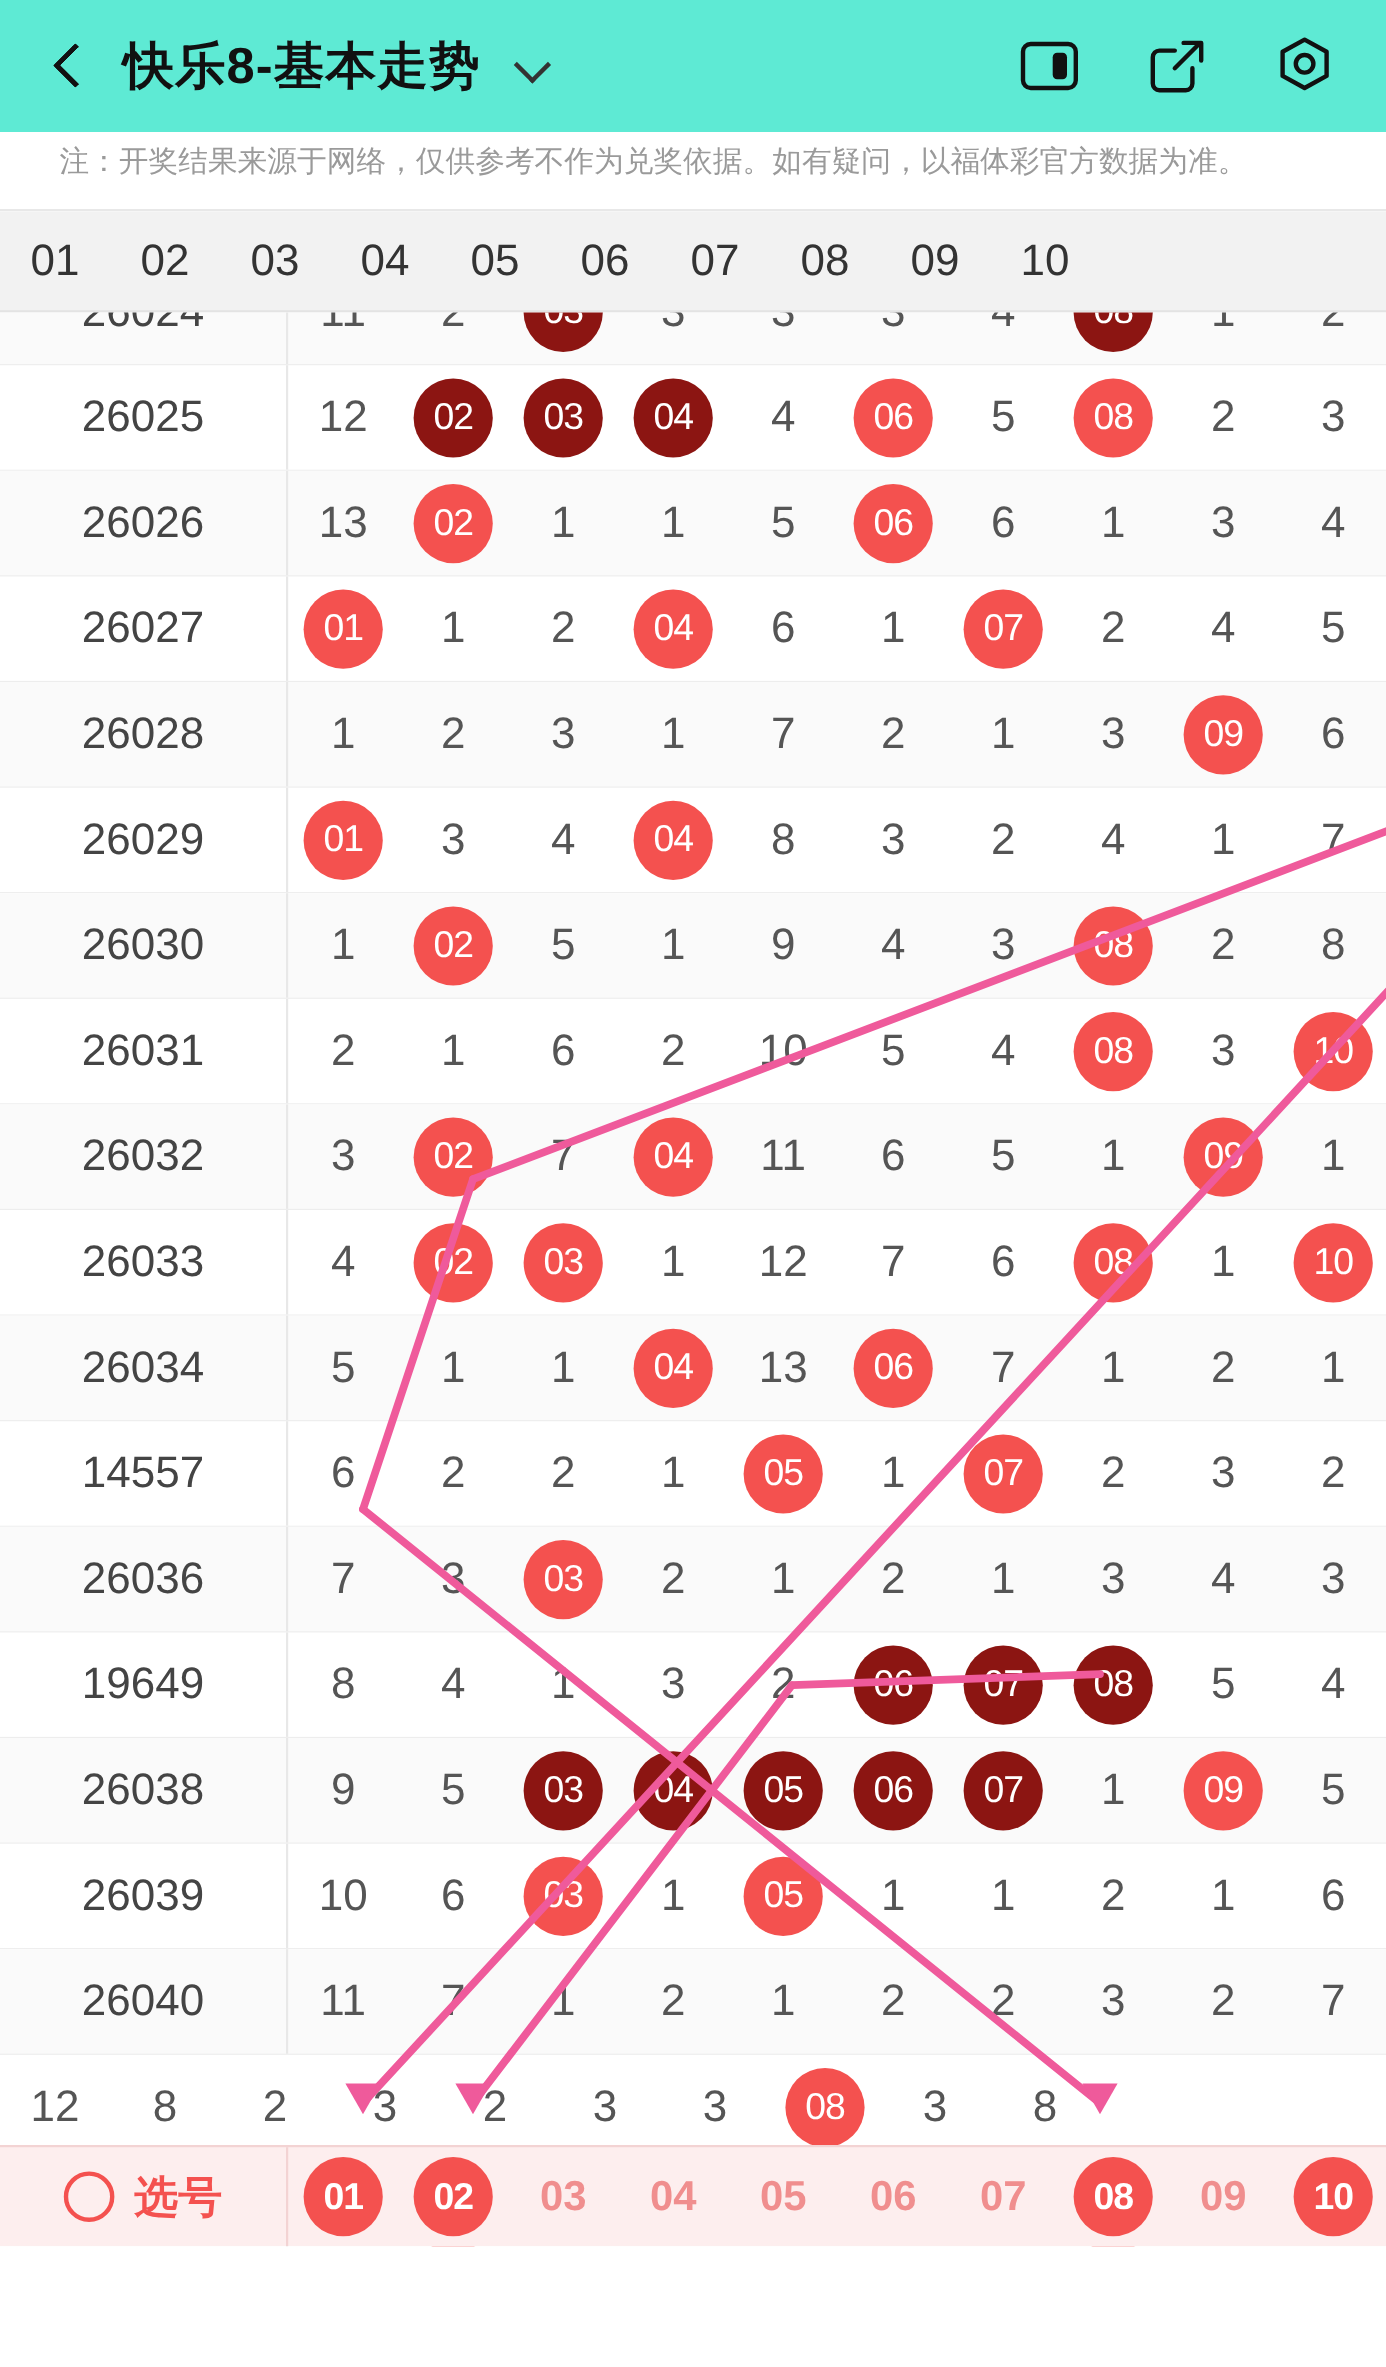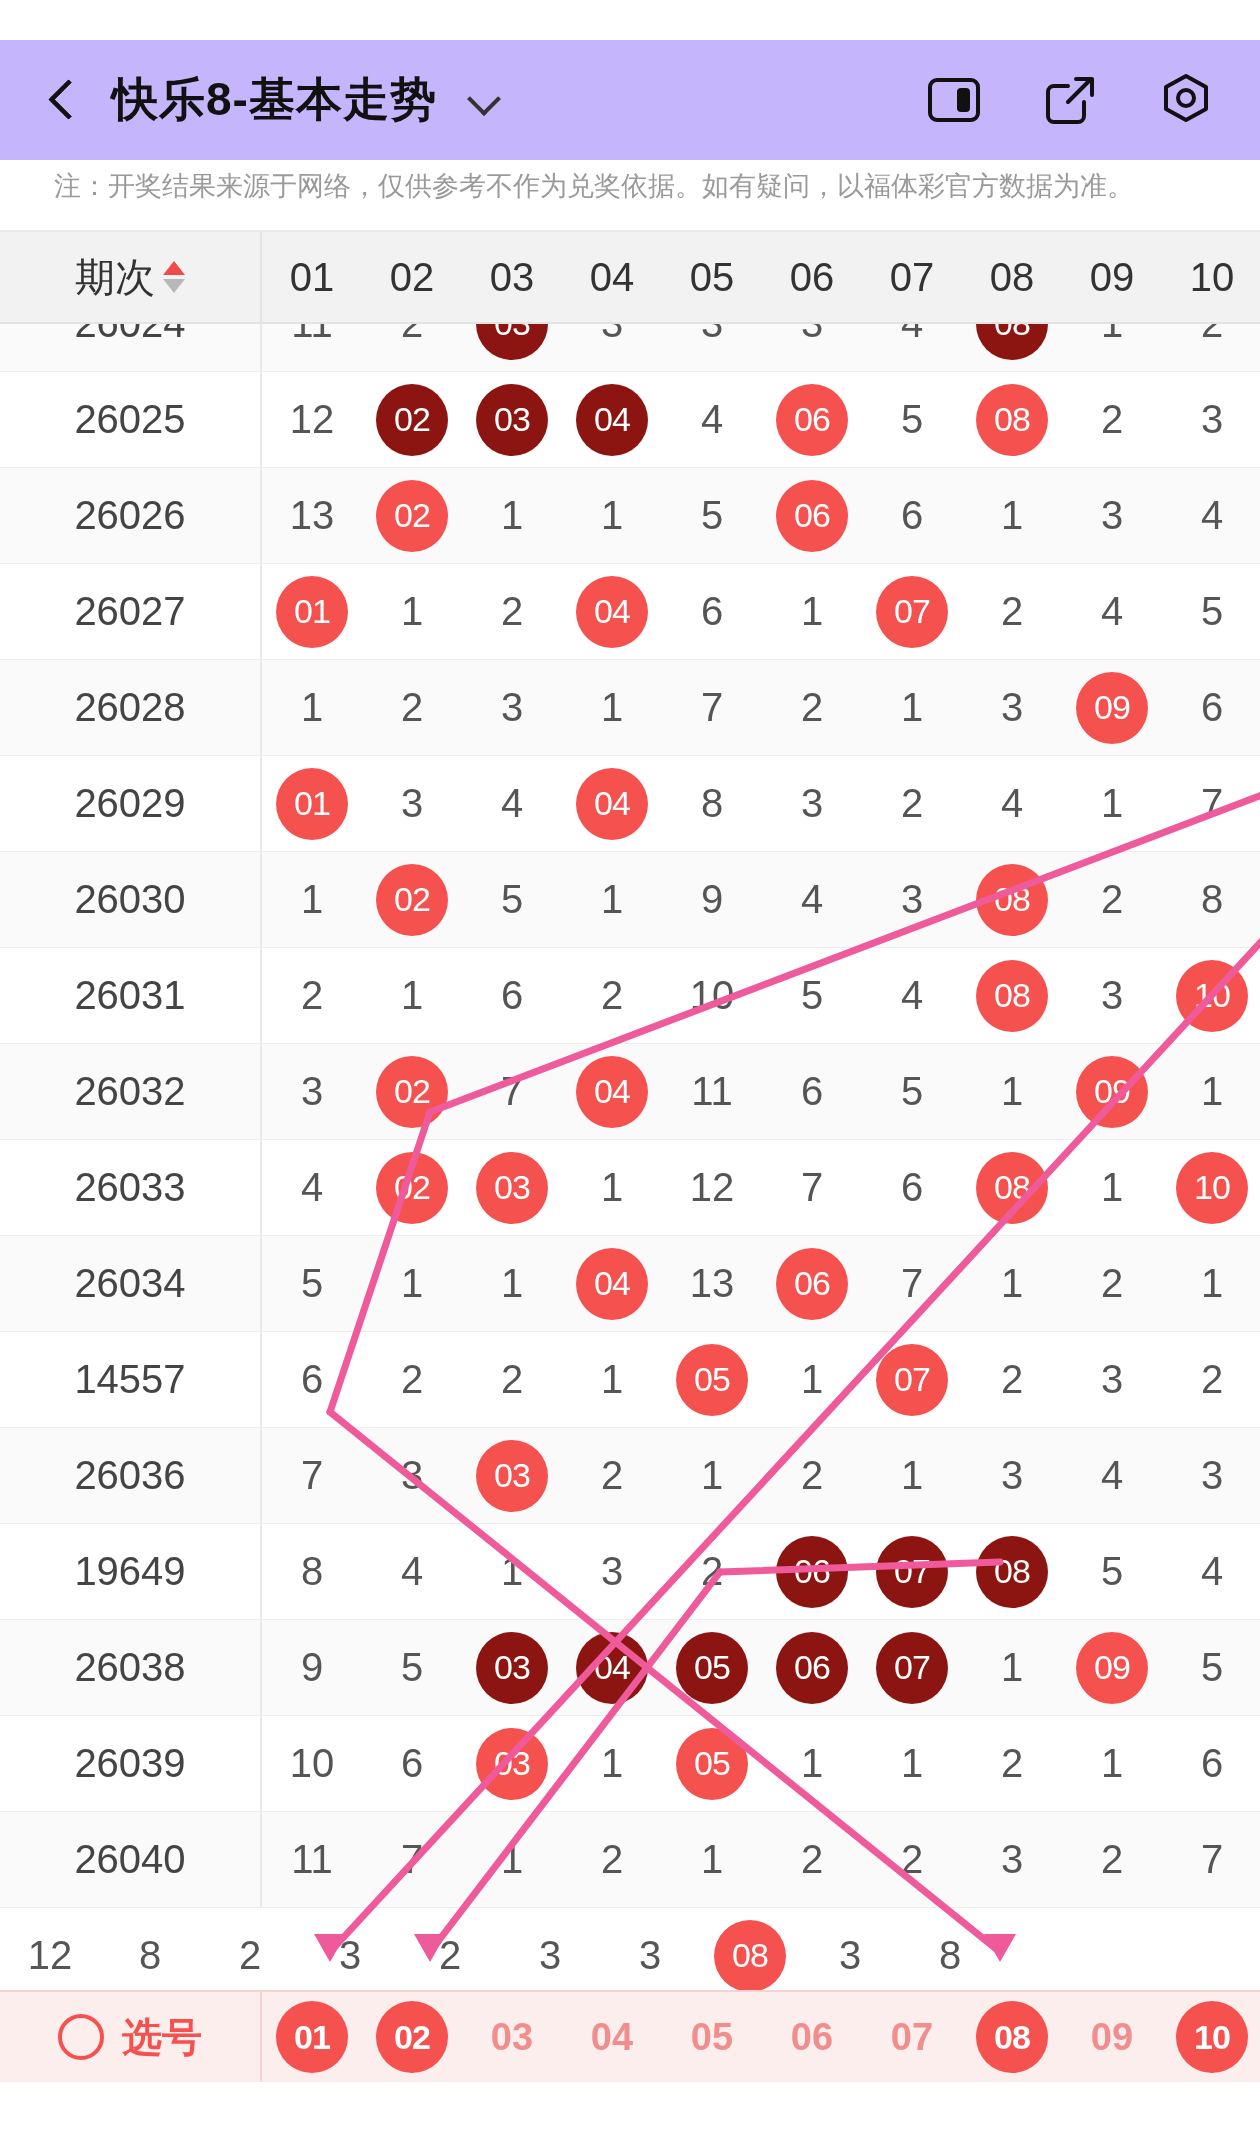--- a/index.html
+++ b/index.html
@@ -15,22 +15,21 @@
     position: relative;
     background: #ffffff;
   }
 
   
   .header {
     height: 120px;
     display: flex;
     align-items: center;
     padding: 0 44px 0 40px;
-    background: #c4b5fd;
-    margin-top: 40px;
+    background: #5eead4;
   }
   .back-icon {
     width: 46px; height: 46px;
     position: relative;
     flex: 0 0 auto;
     margin-right: 26px;
   }
   .back-icon::before {
     content: "";
     position: absolute;
@@ -260,27 +259,20 @@
         <path d="M30 6 L50 17 V39 L30 50 L10 39 V17 Z" fill="none" stroke="#111" stroke-width="4" stroke-linejoin="round"></path>
         <circle cx="30" cy="28" r="8" fill="none" stroke="#111" stroke-width="4"></circle>
       </svg>
     </div>
   </div>
 
   <div class="notice">注：开奖结果来源于网络，仅供参考不作为兑奖依据。如有疑问，以福体彩官方数据为准。</div>
 
   <div class="table-wrap">
     <div class="thead">
-      <div class="th-period">
-        <span>期次</span>
-        <span class="sort-arrows">
-          <span class="arrow-up"></span>
-          <span class="arrow-down"></span>
-        </span>
-      </div>
       <div id="col-headers" style="display:flex;">
           <div class="th-num">01</div>
           <div class="th-num">02</div>
           <div class="th-num">03</div>
           <div class="th-num">04</div>
           <div class="th-num">05</div>
           <div class="th-num">06</div>
           <div class="th-num">07</div>
           <div class="th-num">08</div>
           <div class="th-num">09</div>

